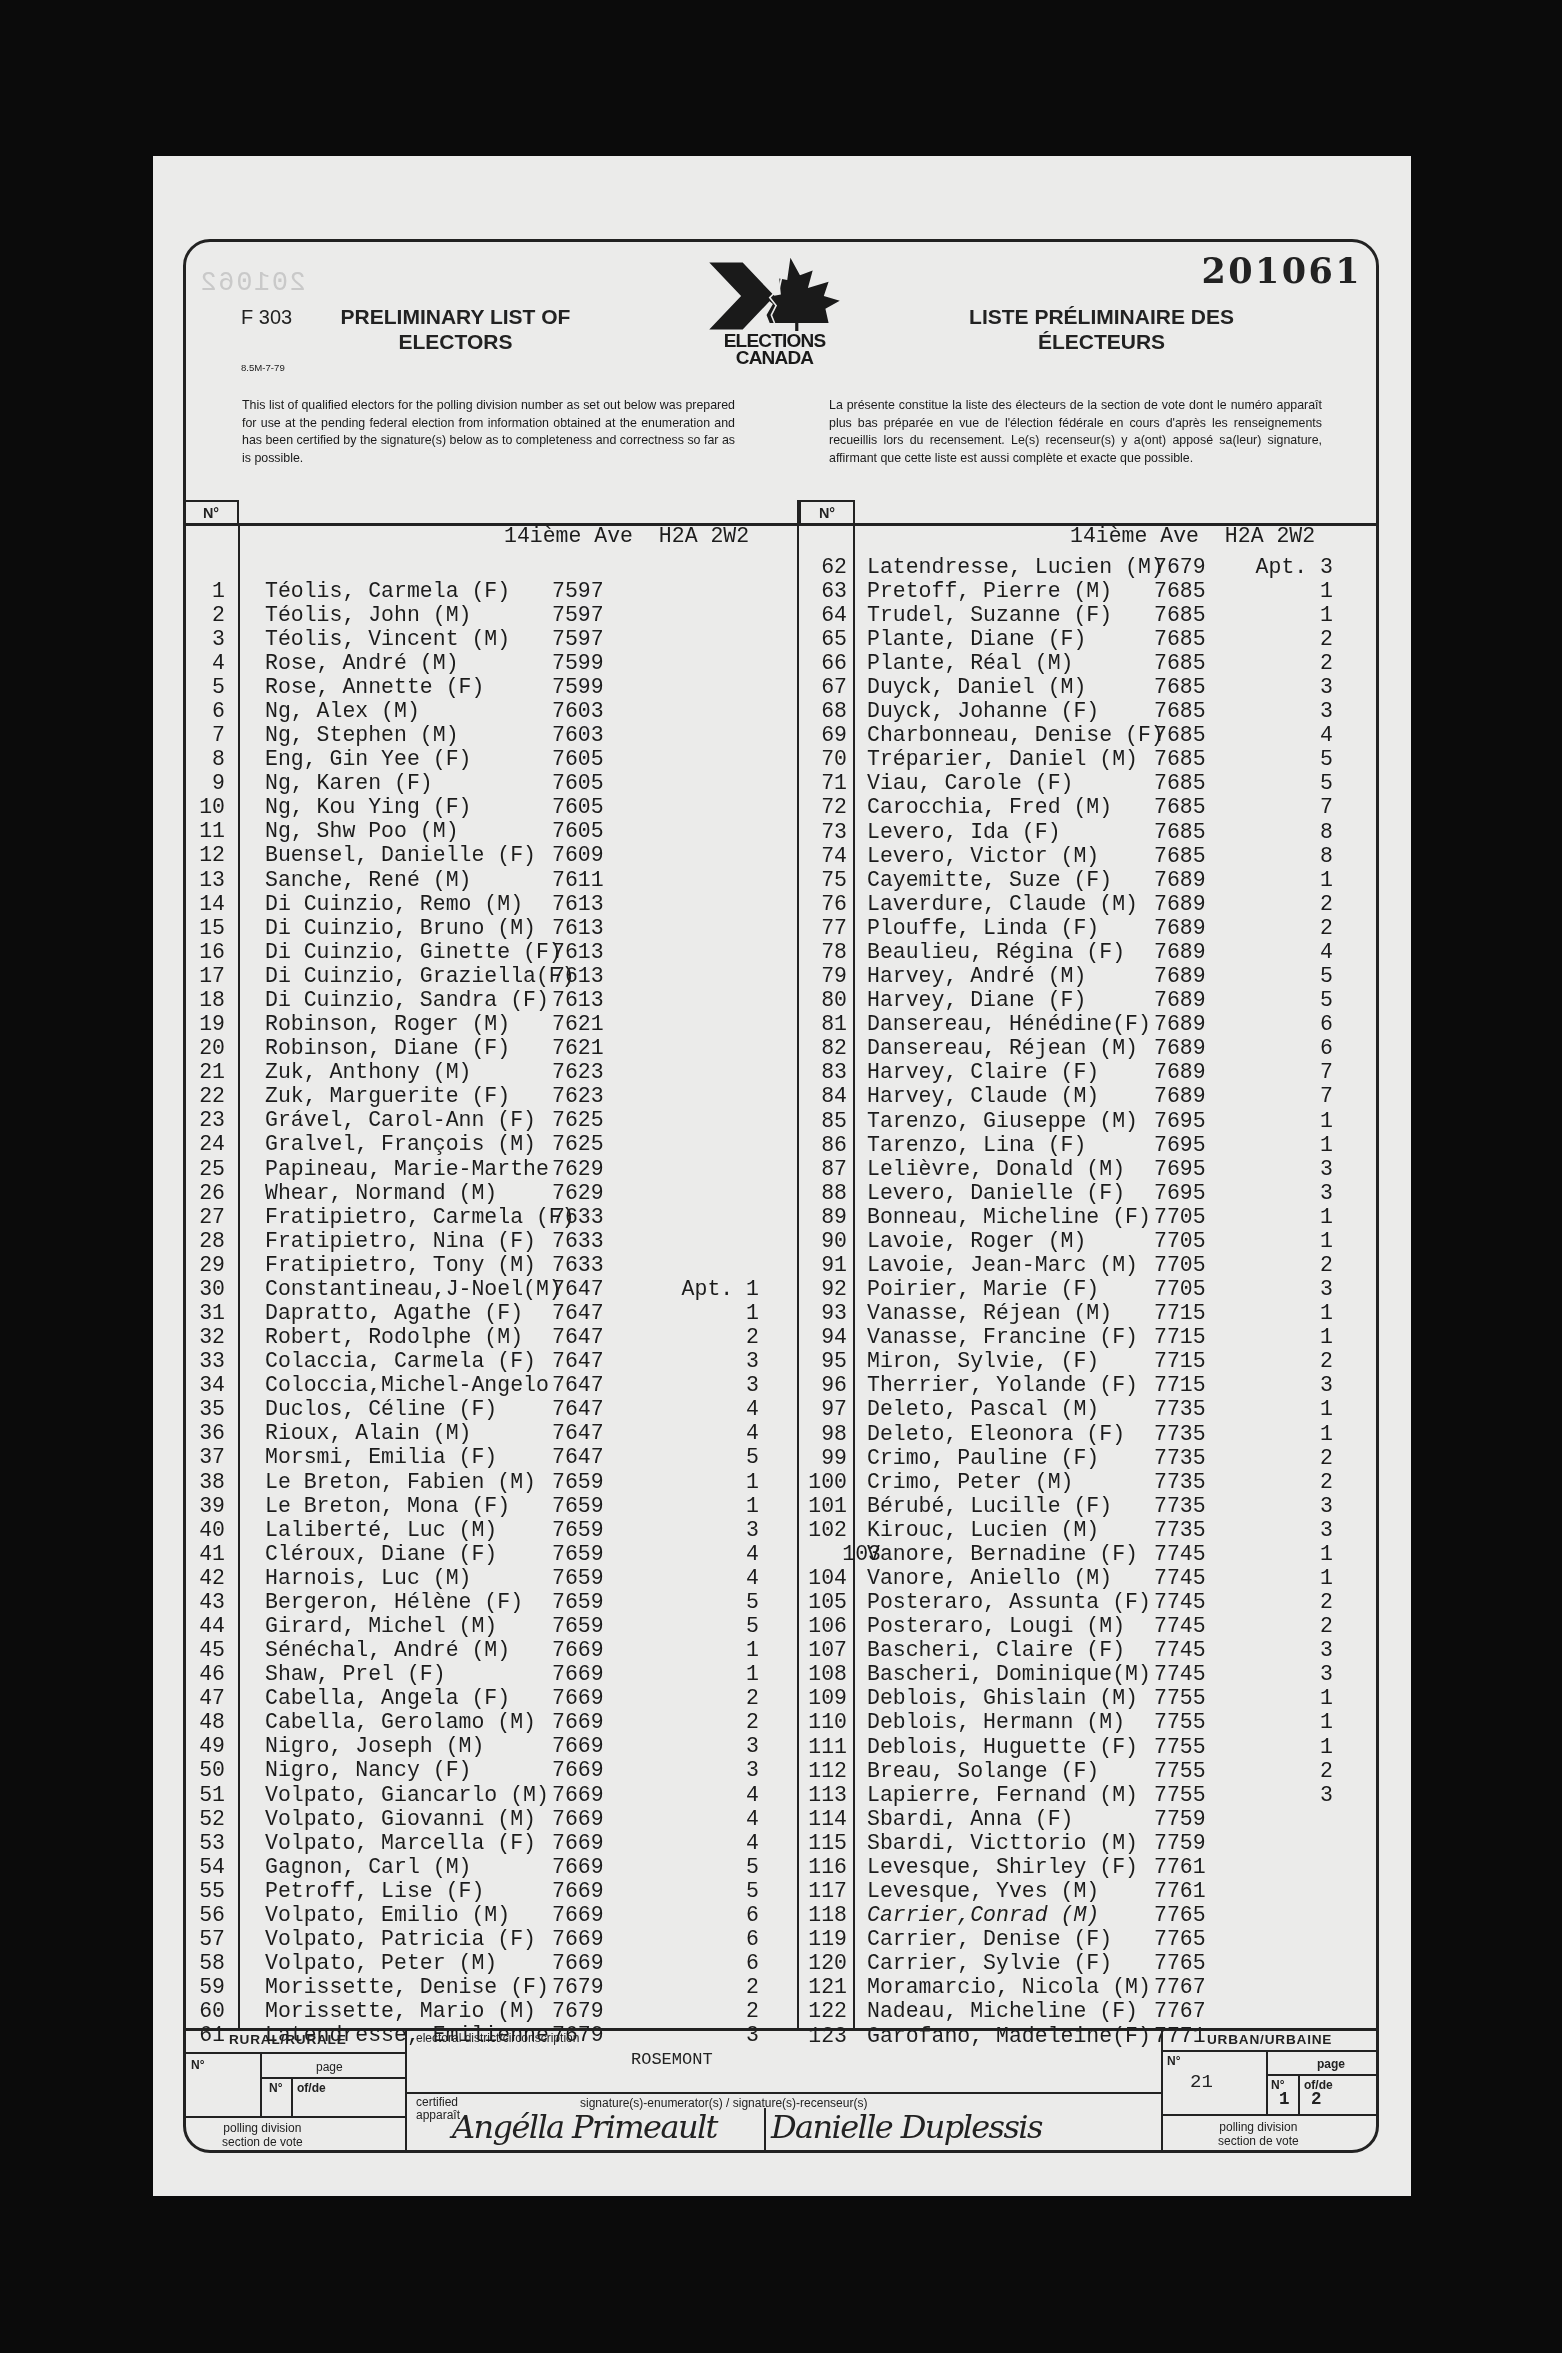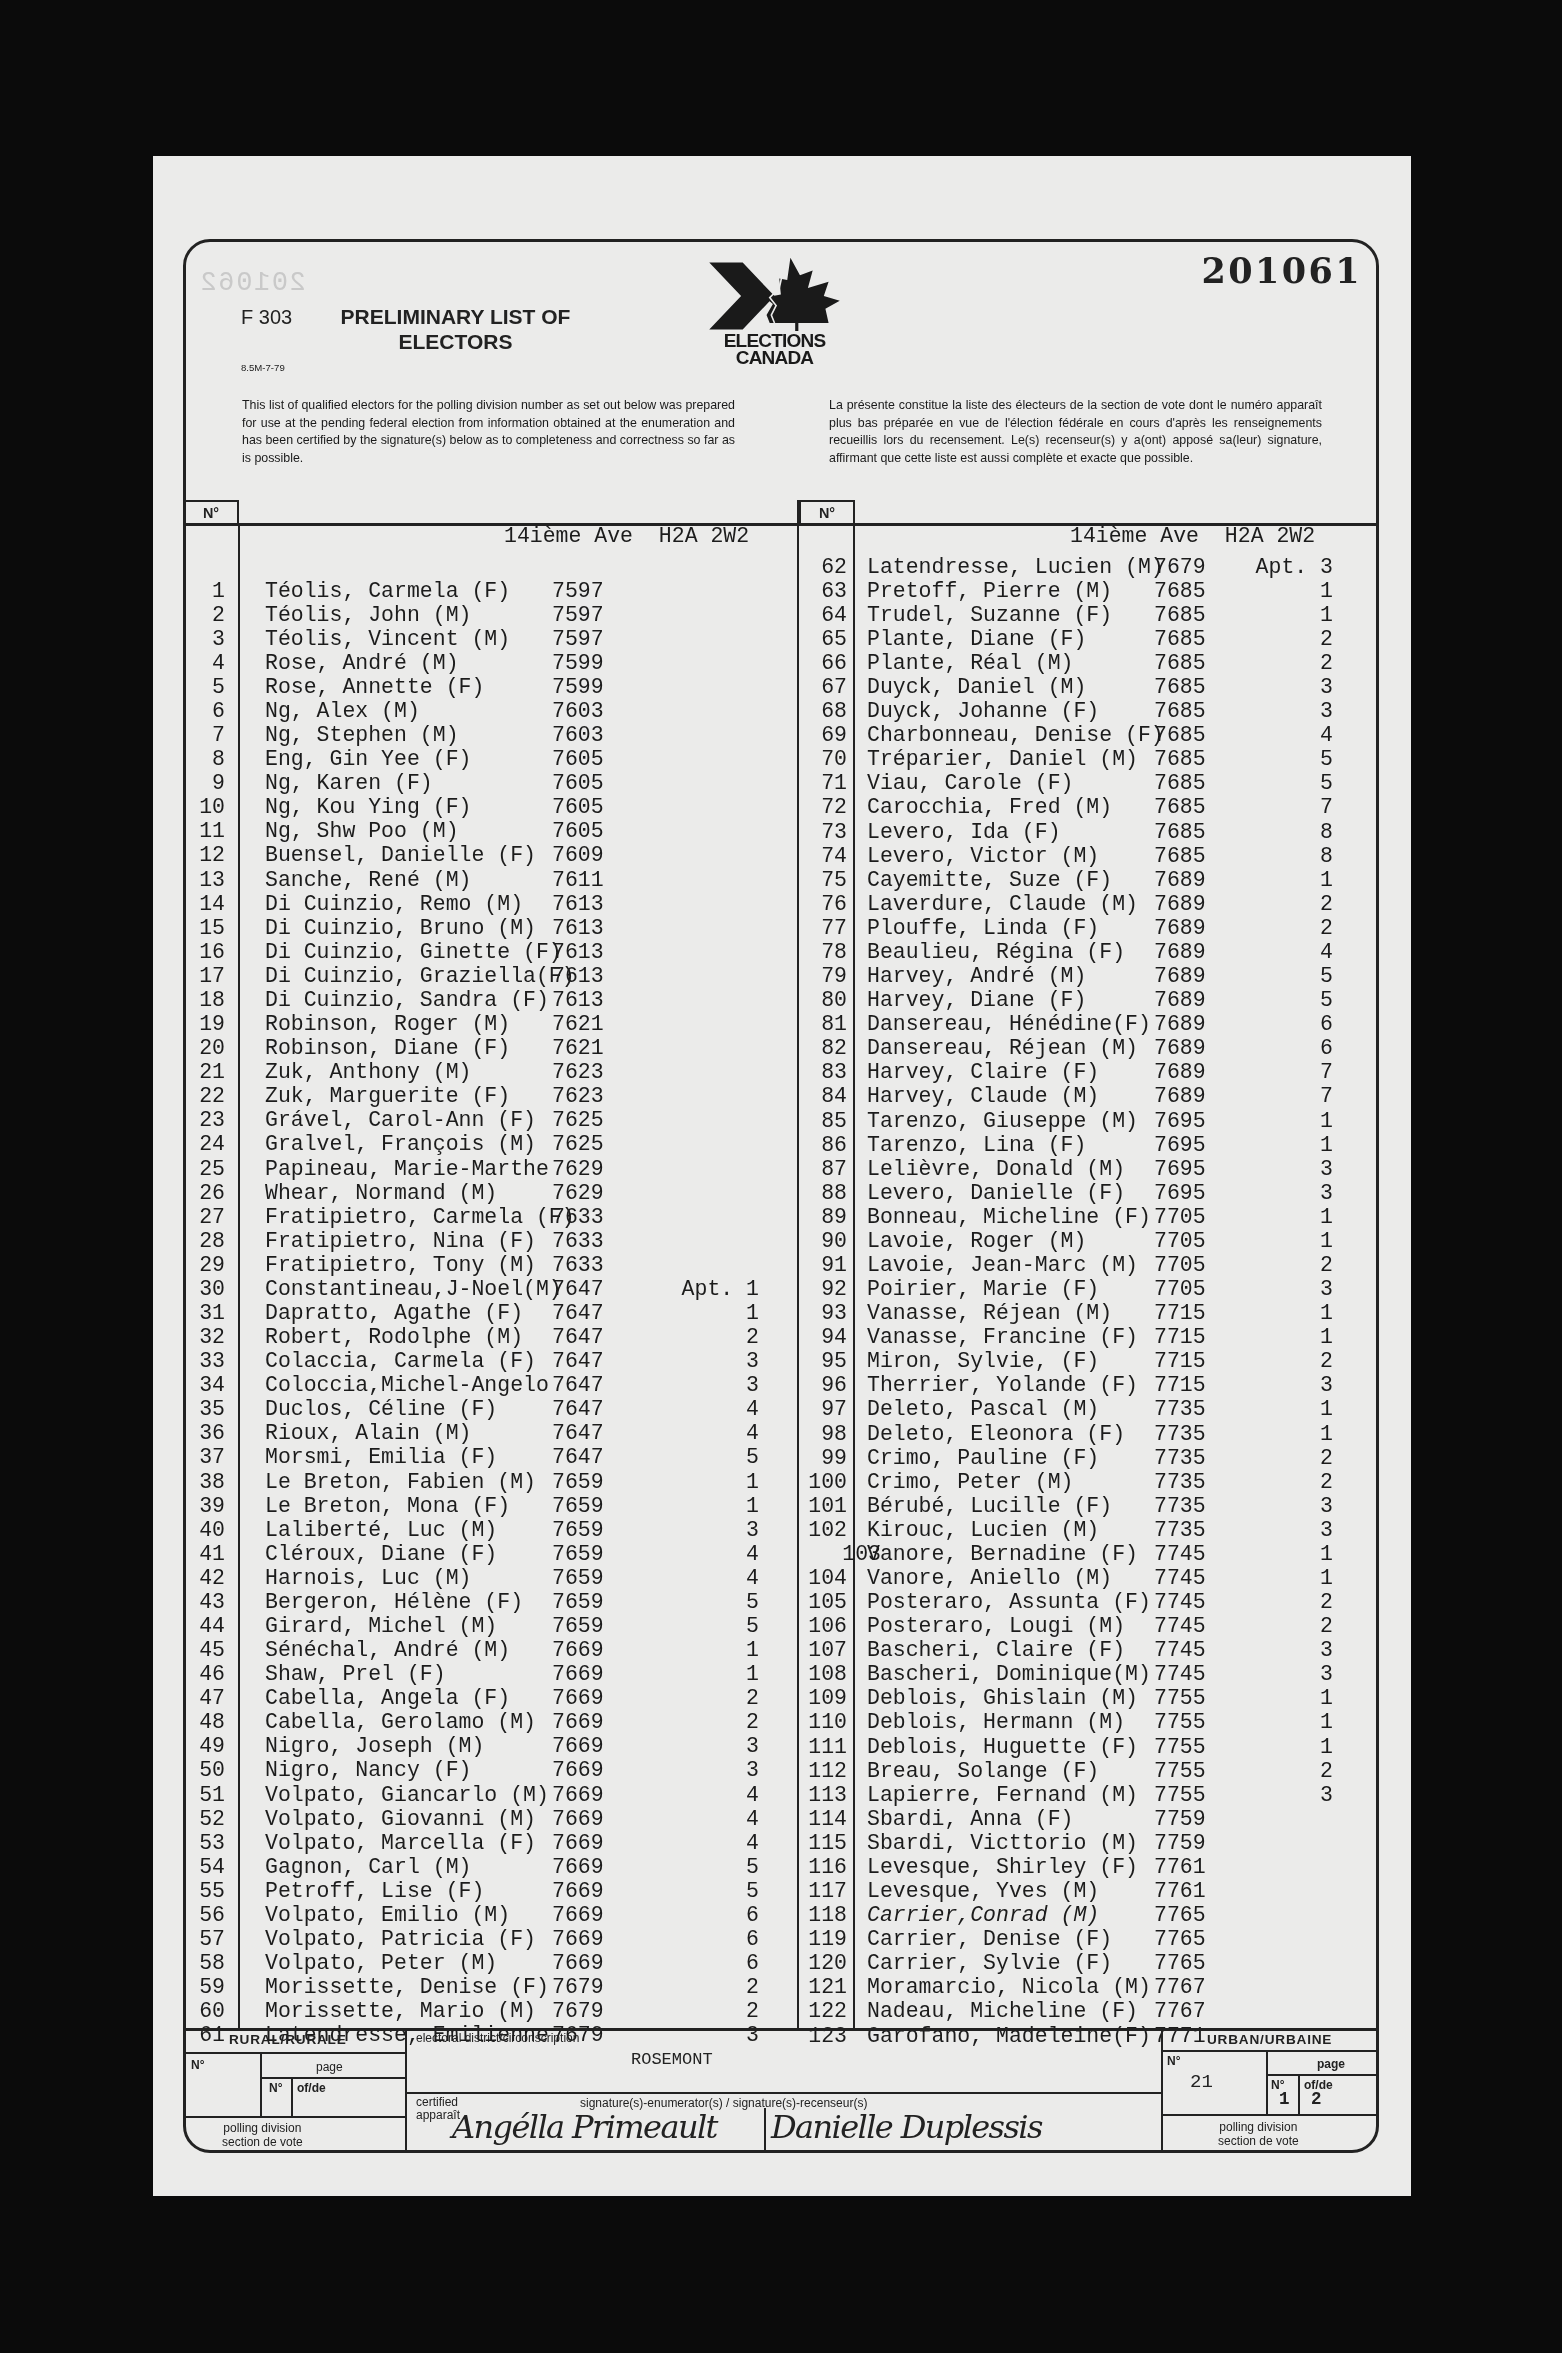--- a/index.html
+++ b/index.html
@@ -102,20 +102,24 @@
       <polygon points="28,8 70,8 110,50 70,92 28,92 68,50" fill="#1a1a1a"></polygon>
       <polygon points="130,2 142,24 158,18 152,40 178,32 172,50 192,56 174,66 178,84 140,84 140,94 136,94 136,84 104,84 100,74 108,60 98,52 118,48 116,28 126,30" fill="#1a1a1a"></polygon>
       <polyline points="120,22 116,40 104,52 112,62 106,74 110,84" fill="none" stroke="#ebebea" stroke-width="2"></polyline>
     </svg>
     <div class="logo-text">
       <div>ELECTIONS</div>
       <div>CANADA</div>
     </div>
   </div>
 
+  <div class="title-fr">
+    <div>LISTE PRÉLIMINAIRE DES</div>
+    <div>ÉLECTEURS</div>
+  </div>
 
   <div class="intro en">This list of qualified electors for the polling division number as set out below was prepared for use at the pending federal election from information obtained at the enumeration and has been certified by the signature(s) below as to completeness and correctness so far as is possible.</div>
   <div class="intro fr">La présente constitue la liste des électeurs de la section de vote dont le numéro apparaît plus bas préparée en vue de l'élection fédérale en cours d'après les renseignements recueillis lors du recensement. Le(s) recenseur(s) y a(ont) apposé sa(leur) signature, affirmant que cette liste est aussi complète et exacte que possible.</div>
 
   <div class="no-box" style="left:30px;">N°</div>
   <div class="no-box" style="left:646px;">N°</div>
   <div class="hline" style="left:30px; top:367px; width:1196px;"></div>
   <div class="vline" style="left:85px; top:367px; height:1505px;"></div>
   <div class="vline" style="left:644px; top:344px; height:1528px;"></div>
   <div class="vline" style="left:700px; top:367px; height:1505px;"></div>

